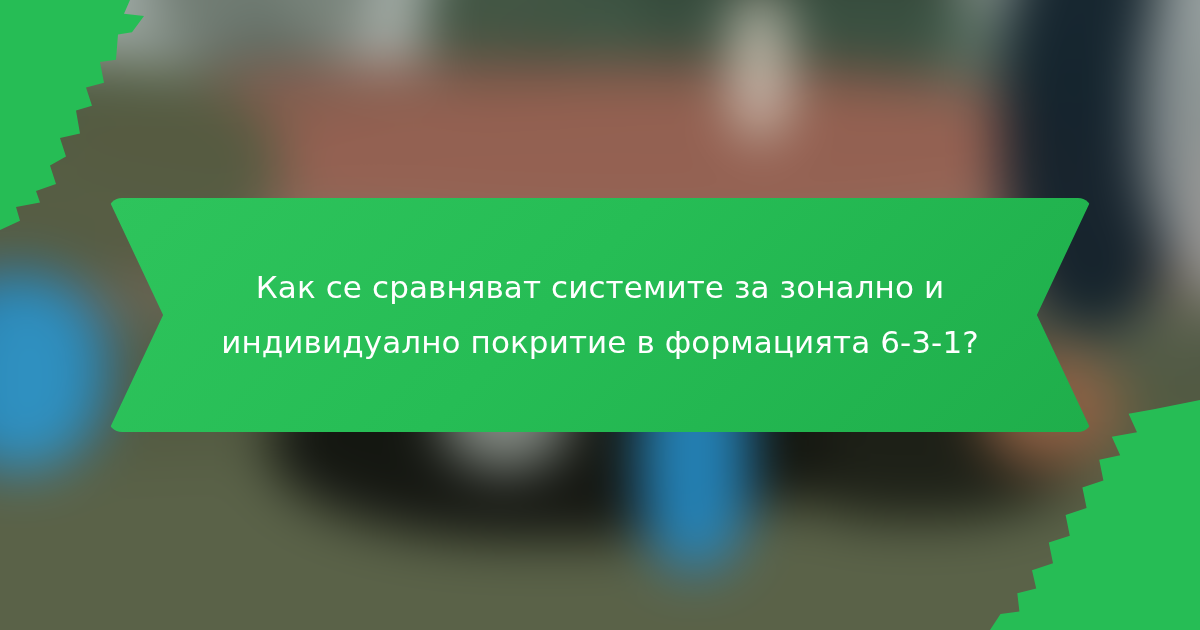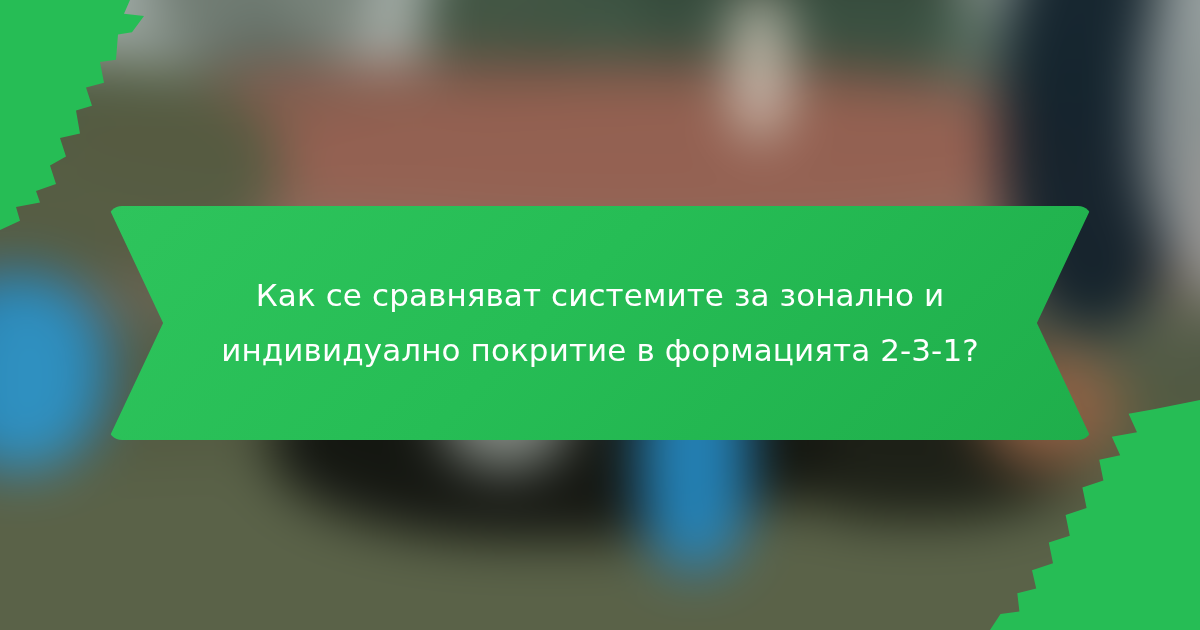--- a/index.html
+++ b/index.html
@@ -161,21 +161,20 @@
       100% 0%,
       100% 0%,
       94.4% 50%,
       100% 100%,
       0% 100%,
       5.6% 50%
     );
     display: flex;
     align-items: center;
     justify-content: center;
-    margin-top: 8px;
   }
 
   .banner-inner {
     width: 860px;
     text-align: center;
     padding: 0 20px;
   }
   .quote-line {
     color: #ffffff;
     font-size: 31px;
@@ -216,17 +215,17 @@
       <div class="blob b-skin"></div>
     </div>
   </div>
 
   <div class="torn torn-tl"></div>
   <div class="torn torn-br"></div>
 
   <div class="banner">
     <div class="banner-inner">
       <div class="quote-line">Как се сравняват системите за зонално и</div>
-      <div class="quote-line">индивидуално покритие в формацията 2-3-1?</div>
+      <div class="quote-line">индивидуално покритие в формацията 6-3-1?</div>
     </div>
   </div>
 
 </div>
 
 </body></html>

